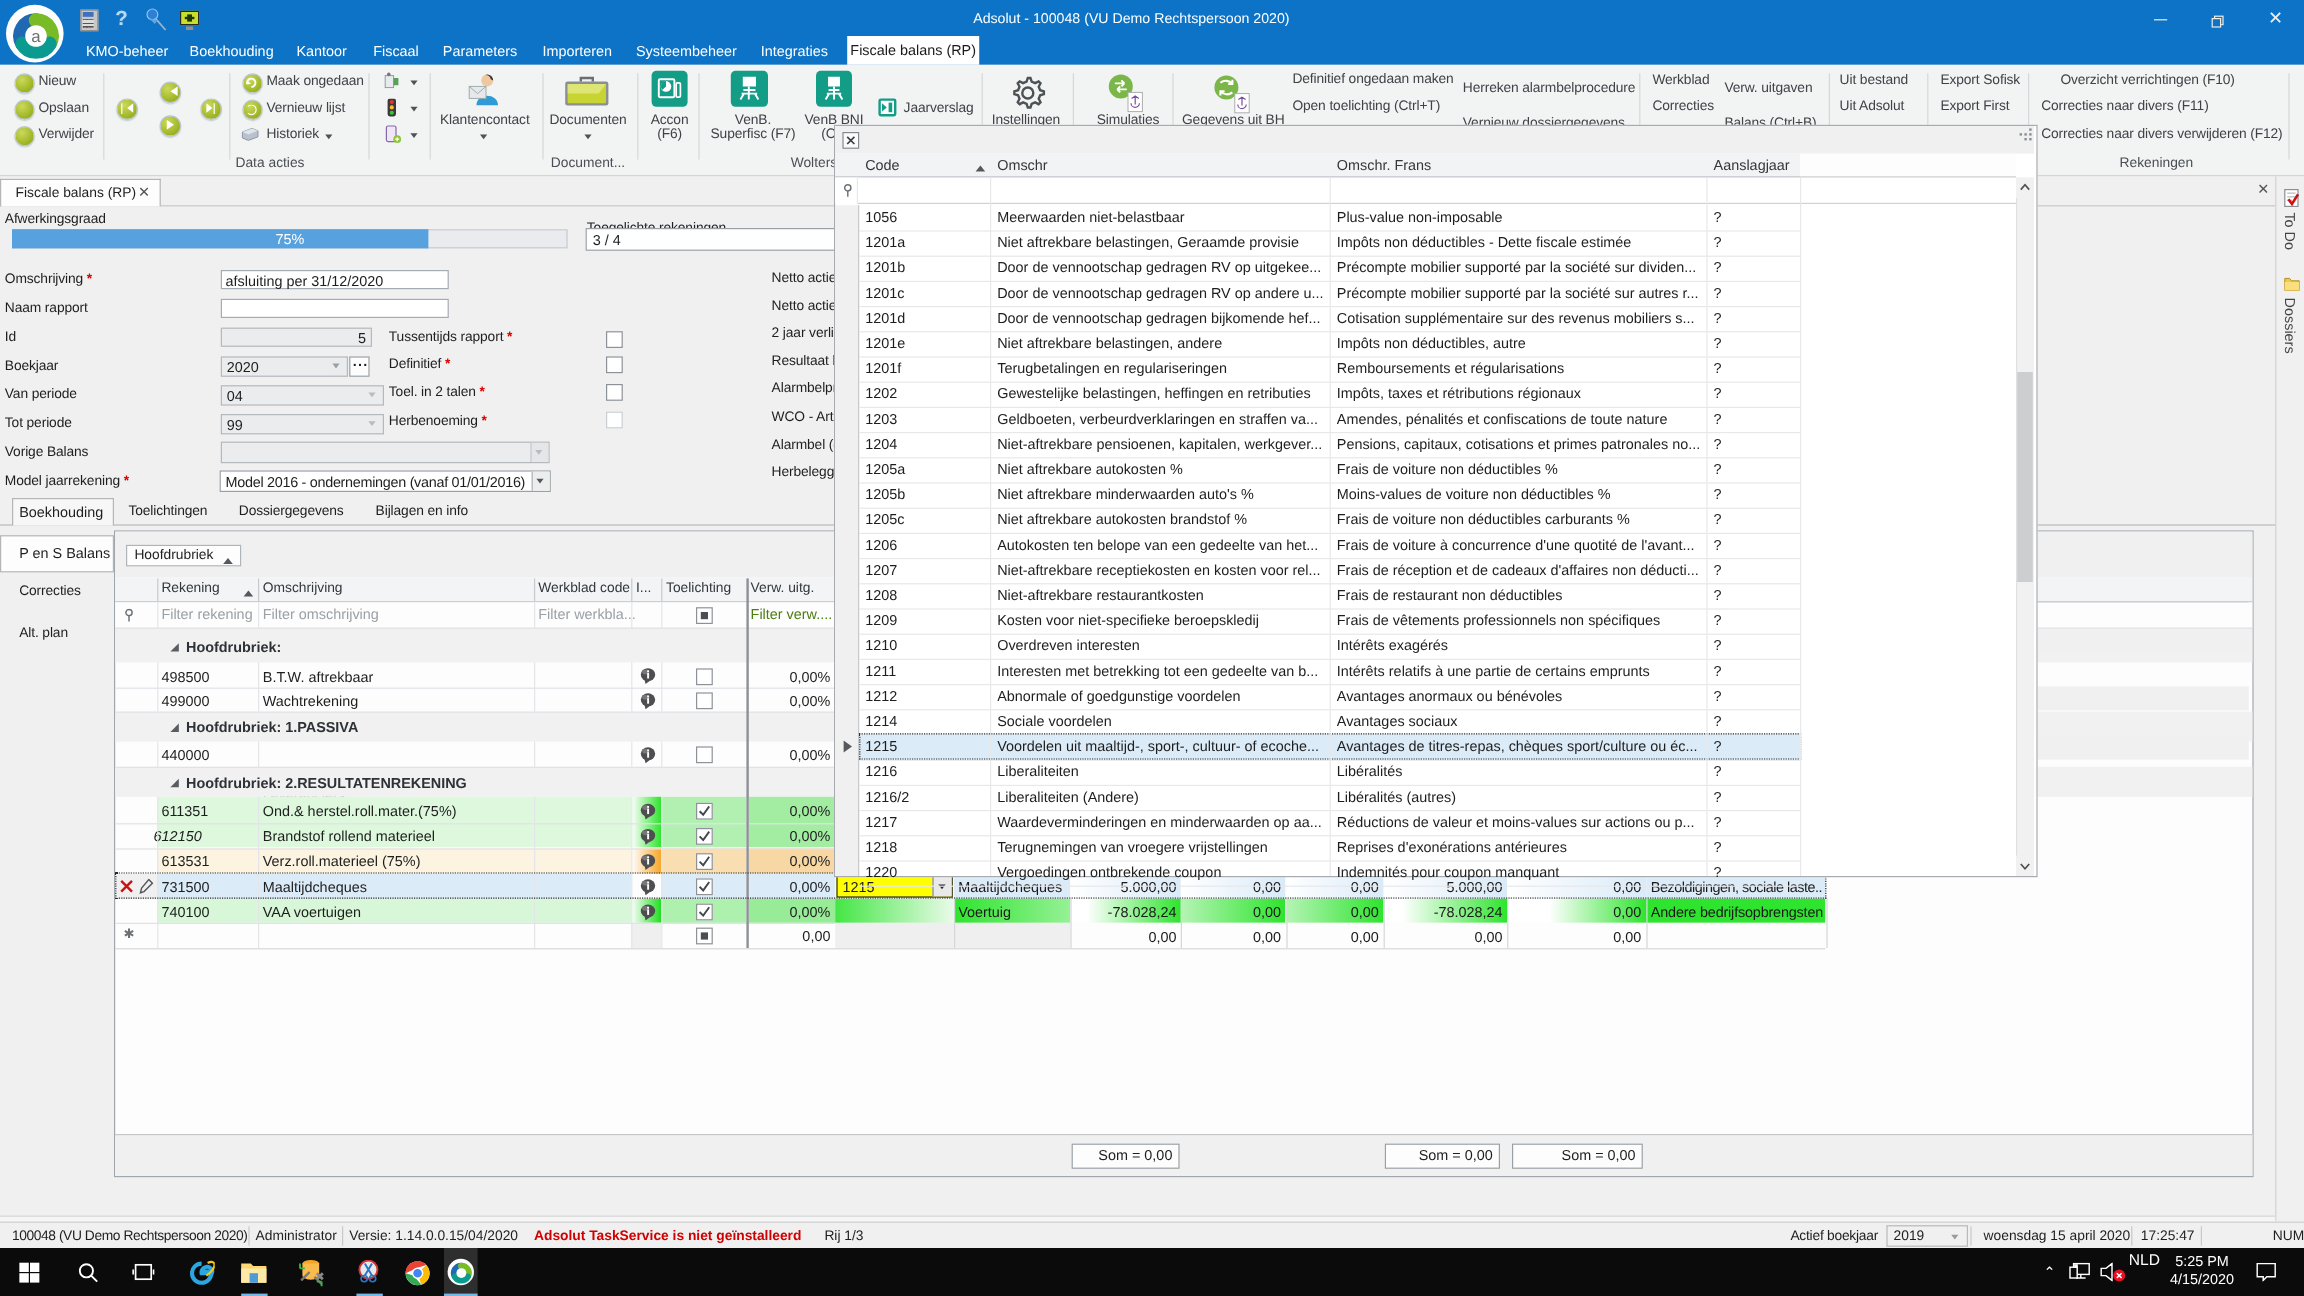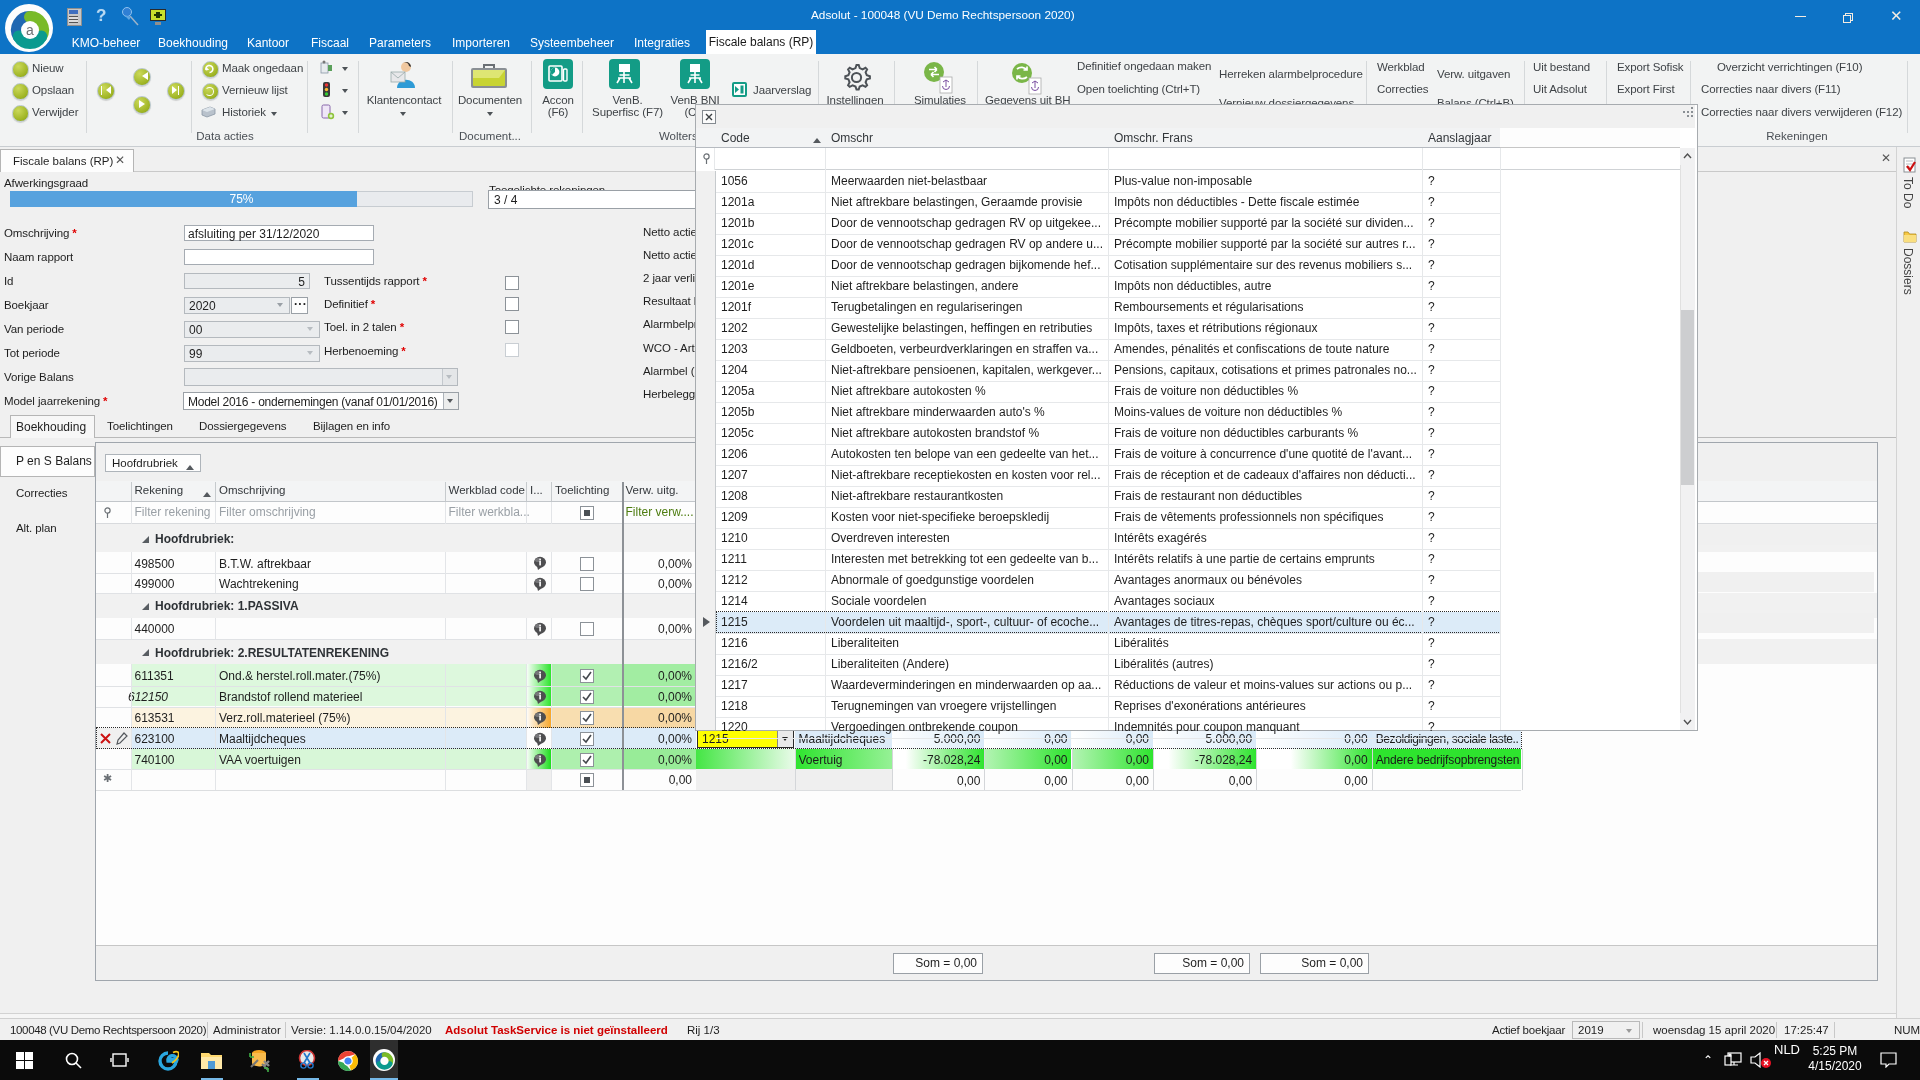--- a/index.html
+++ b/index.html
@@ -297,21 +297,21 @@
   <div class="flbl" style="left:4px;top:299px;">Boekjaar</div>
   <div class="dbox" style="left:184px;top:297px;width:106px;height:17px;">
       <div style="margin:1px 0 0 4px;">2020</div>
     </div>
   <div class="cmbarr" style="left:277px;top:303px;border-top-color:#9aa0a6;"></div>
   <div class="tbox" style="left:291px;top:297px;width:17px;height:17px;background:#fdfdfd;border-color:#9aa0a6;">
       <div style="margin:-4px 0 0 2px;font-weight:bold;letter-spacing:1px;">...</div>
     </div>
   <div class="flbl" style="left:4px;top:323px;">Van periode</div>
   <div class="dbox" style="left:184px;top:321px;width:136px;height:17px;">
-      <div style="margin:1px 0 0 4px;">00</div>
+      <div style="margin:1px 0 0 4px;">04</div>
     </div>
   <div class="cmbarr" style="left:307px;top:327px;border-top-color:#b7bcc1;"></div>
   <div class="flbl" style="left:4px;top:347px;">Tot periode</div>
   <div class="dbox" style="left:184px;top:345px;width:136px;height:17px;">
       <div style="margin:1px 0 0 4px;">99</div>
     </div>
   <div class="cmbarr" style="left:307px;top:351px;border-top-color:#b7bcc1;"></div>
   <div class="flbl" style="left:4px;top:371px;">Vorige Balans</div>
   <div class="dbox" style="left:184px;top:368px;width:274px;height:18px;"></div>
   <div class="ab b" style="left:442px;top:369px;width:15px;height:16px;background:#e4e6e8;border-left:1px solid #c3c8cd;"></div>
@@ -491,21 +491,21 @@
 <div class="ab" style="left:96px;top:727.6px;width:34.6px;height:21.1px;background:#f0f0f0;"></div>
 <svg style="position:absolute;left:99px;top:731.6px;" width="13" height="13" viewBox="0 0 13 13">
         <path d="M2 2 L11 11 M11 2 L2 11" stroke="#cc1111" stroke-width="2"></path>
       </svg>
 <svg style="position:absolute;left:116px;top:731.6px;" width="12" height="13" viewBox="0 0 12 13">
         <path d="M8 1 l3 3 -7 7 -3 1 1-4 Z" fill="none" stroke="#55595e" stroke-width="1.2"></path>
       </svg>
 <div class="ab" style="left:130.6px;top:727.6px;width:395.8px;height:21.1px;background:#dcebf8;"></div>
 <div class="ab" style="left:551.2px;top:727.6px;width:70.7px;height:21.1px;background:#dcebf8;"></div>
 <div class="ab" style="left:624px;top:727.6px;width:72px;height:21.1px;background:#dcebf8;"></div>
-<div class="ab" style="left:134.5px;top:732.1px;white-space:nowrap;">623100</div>
+<div class="ab" style="left:134.5px;top:732.1px;white-space:nowrap;">731500</div>
 <div class="ab" style="left:219px;top:732.1px;white-space:nowrap;">Maaltijdcheques</div>
 <svg style="position:absolute;left:533.0px;top:731.6px;" width="15" height="15" viewBox="0 0 15 15">
         <ellipse cx="7" cy="6.2" rx="6" ry="5.4" fill="#4e4e50"></ellipse>
         <path d="M4 10 l1 4 4-3 Z" fill="#4e4e50"></path>
         <ellipse cx="5" cy="4" rx="3" ry="2" fill="#77777a"></ellipse>
         <rect x="6.3" y="4.8" width="1.6" height="4.6" fill="#fff"></rect>
         <rect x="6.3" y="2.6" width="1.6" height="1.6" fill="#fff"></rect>
       </svg>
 <div style="position:absolute;left:580.0px;top:732.1px;width:14px;height:14px;background:#fff;border:1px solid #8c9298;box-sizing:border-box;text-align:center;"><svg width="12" height="12" viewBox="0 0 12 12">
           <path d="M2 6 l3 3 5-7" fill="none" stroke="#44484d" stroke-width="1.6"></path>

